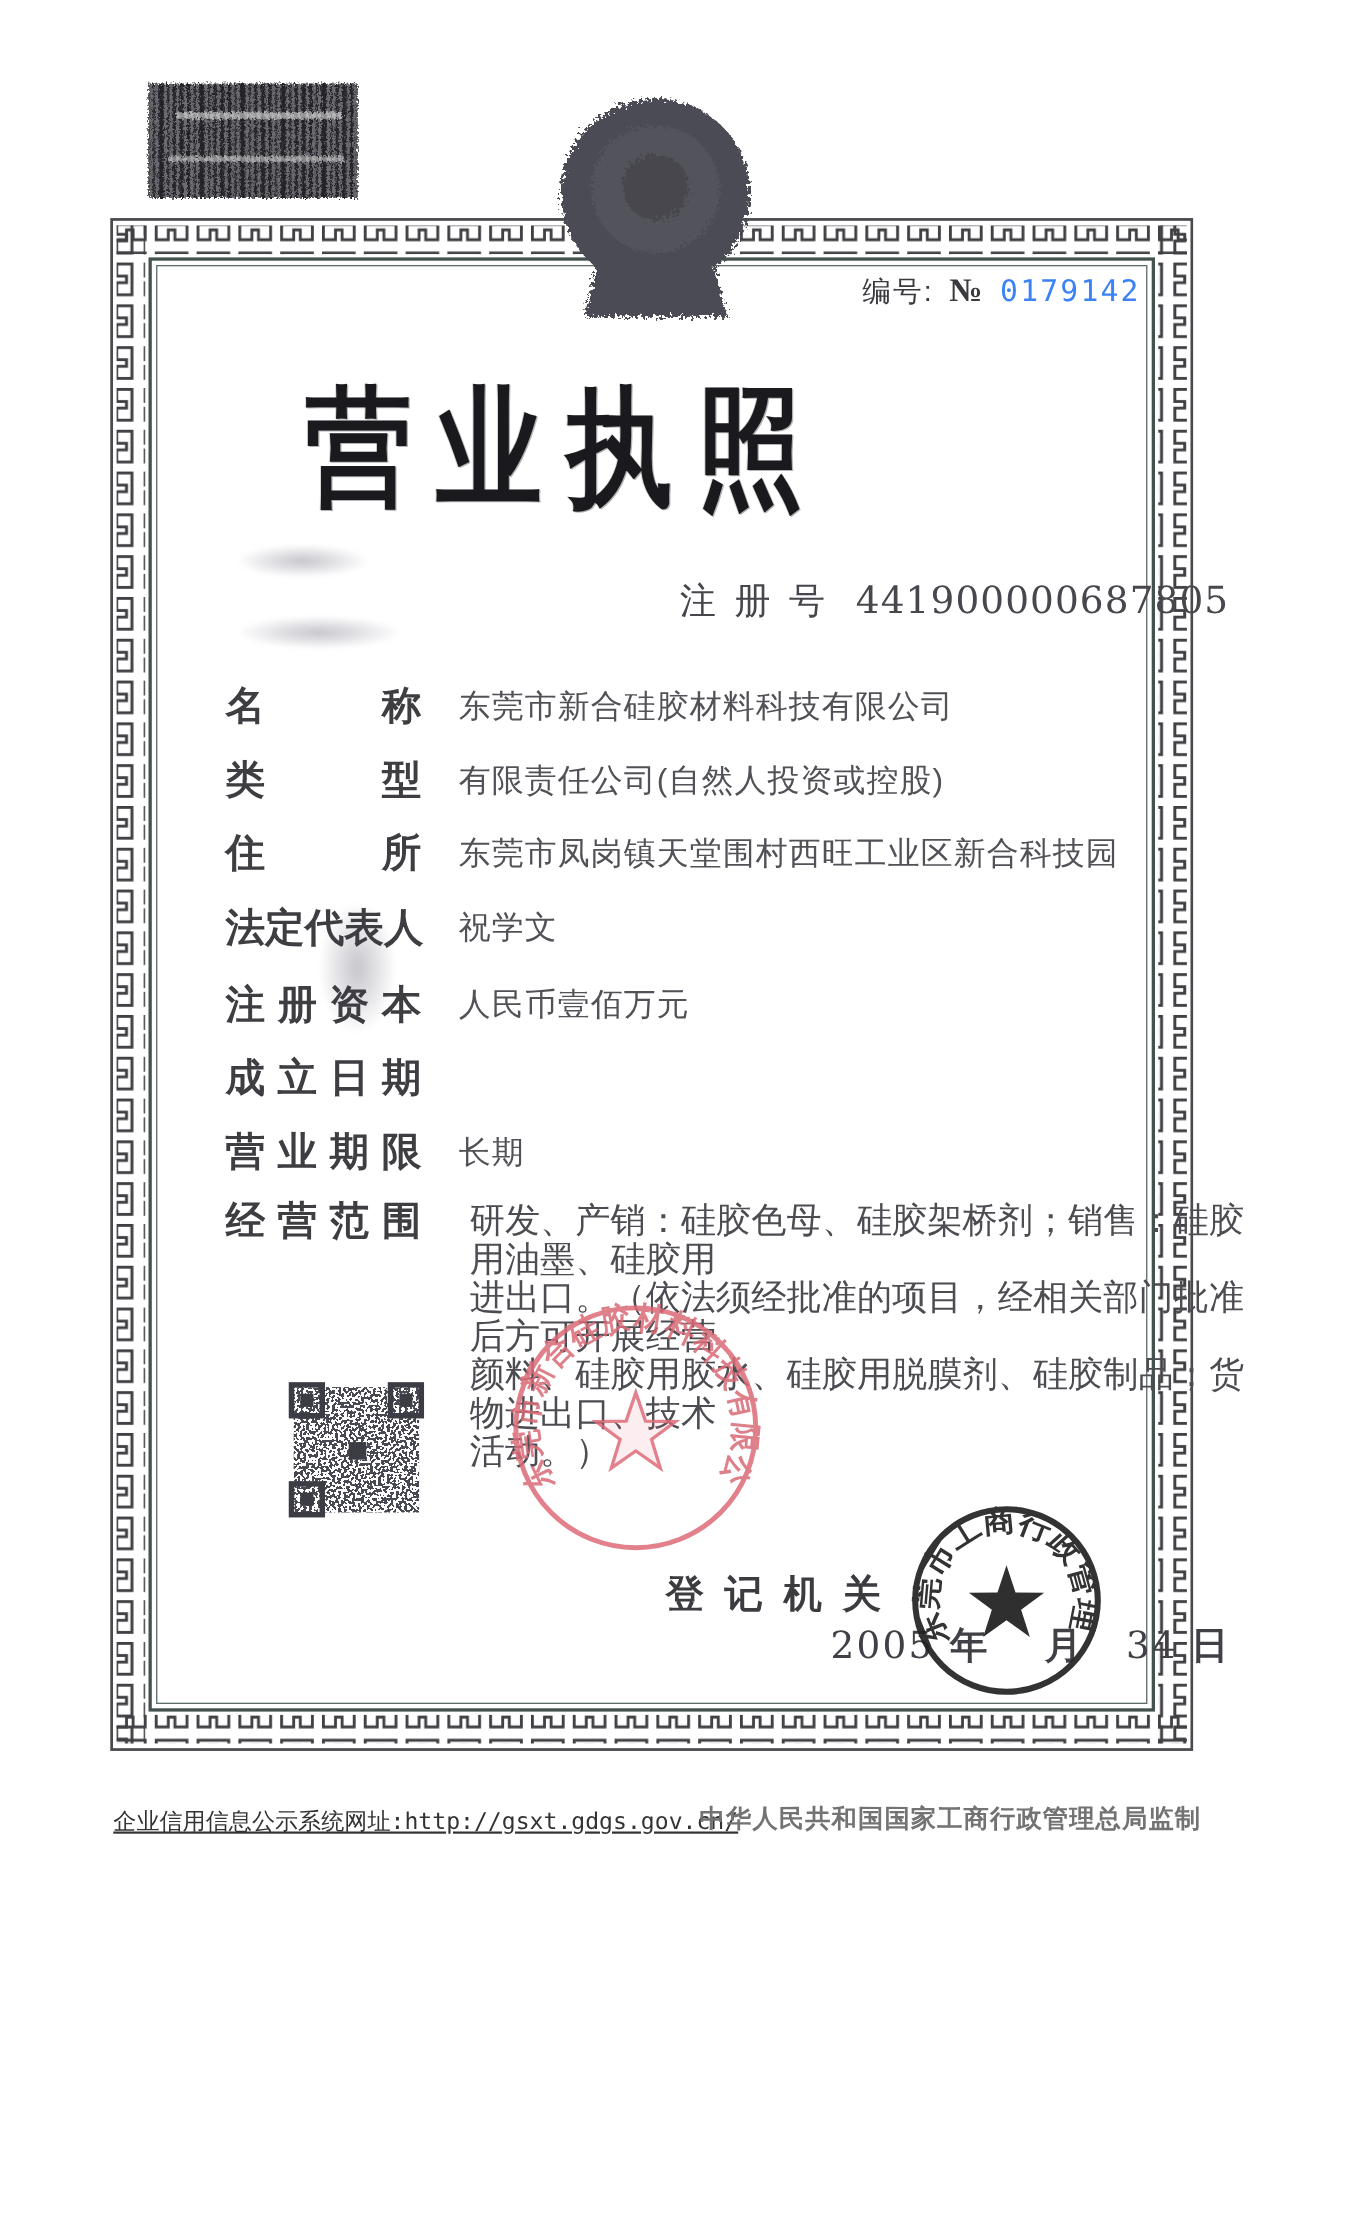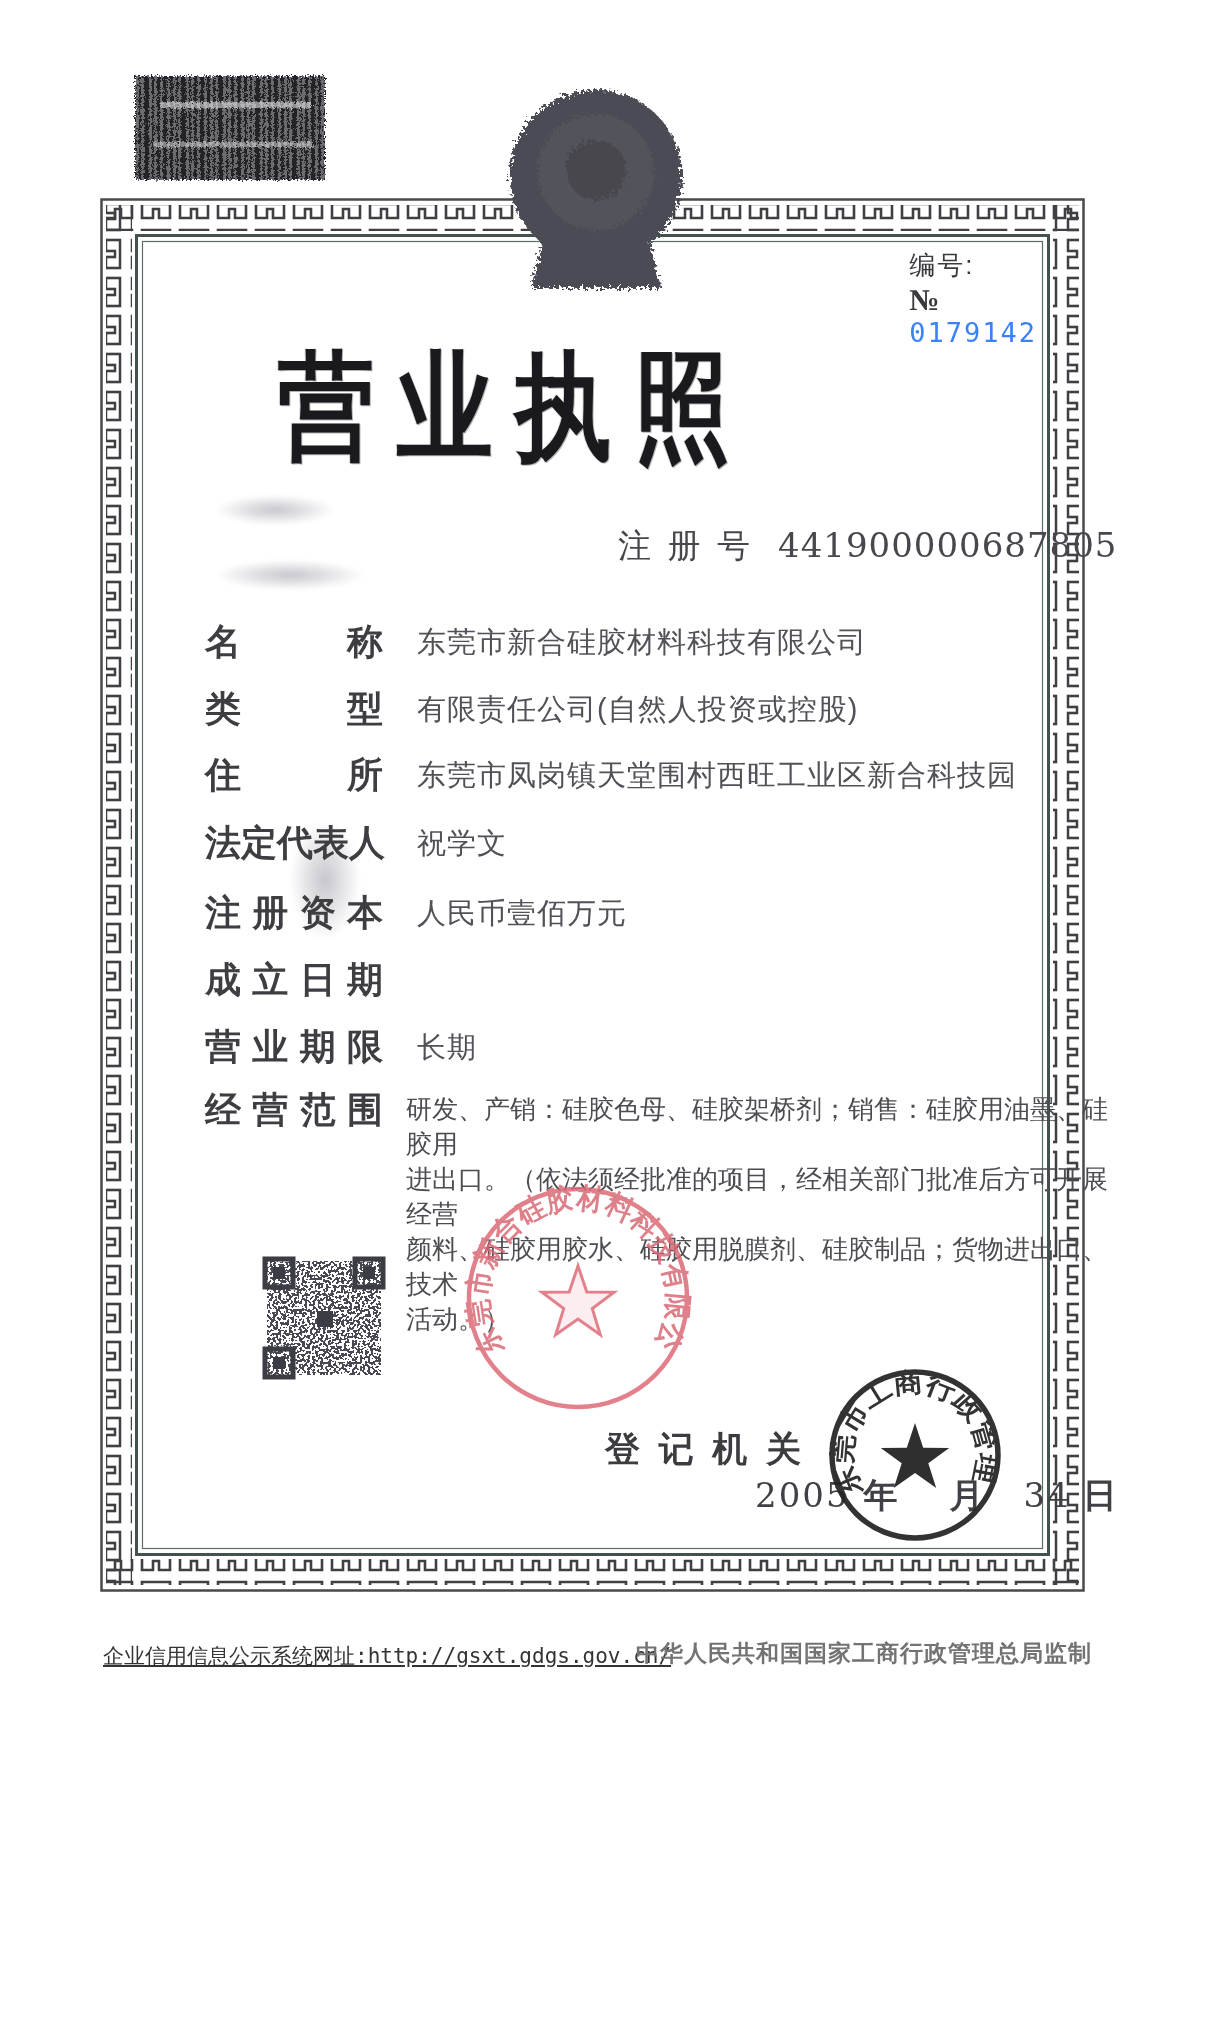--- a/index.html
+++ b/index.html
@@ -5,41 +5,41 @@
   html,body{margin:0;padding:0;}
   body{
     width:1230px;height:2030px;position:relative;background:#ffffff;
     font-family:"Liberation Sans",sans-serif;color:#3c3c40;overflow:hidden;
   }
   .abs{position:absolute;}
   
   .frame{position:absolute;left:100px;top:198px;width:985px;height:1394px;z-index:1;}
   
   .serial-line{position:absolute;right:48px;top:50px;font-size:26px;color:#3a3a3e;
-    letter-spacing:2px;display:flex;align-items:baseline;flex-direction:column;}
+    letter-spacing:2px;display:flex;gap:14px;align-items:baseline;}
   .serial-no-symbol{font-family:"Liberation Serif",serif;font-weight:bold;font-size:30px;}
   .serial-number{font-family:"DejaVu Sans Mono",monospace;font-size:27px;color:#3b82f6;}
   
   .title{position:absolute;left:178px;top:132px;width:452px;display:flex;
     justify-content:space-between;font-size:96px;font-weight:900;color:#1a1a1e;
     transform:scaleY(1.22);transform-origin:top;
     text-shadow:1px 1px 0 rgba(40,40,40,.35), -1px 0 0 rgba(60,60,60,.2);}
   
   .regno-row{position:absolute;left:518px;top:326px;display:flex;align-items:baseline;}
   .regno-label{width:132px;display:flex;justify-content:space-between;
     font-size:33px;color:#46464c;}
   .regno-value{margin-left:28px;font-family:"DejaVu Serif",serif;font-size:34px;
     color:#47474d;letter-spacing:1px;}
   
   .row{position:absolute;left:105px;display:flex;align-items:flex-start;}
   .flabel{width:178px;display:flex;justify-content:space-between;flex-shrink:0;
     font-size:36px;font-weight:600;color:#3d3d42;}
   .fvalue{margin-left:34px;font-size:29px;color:#515157;padding-top:5px;
     letter-spacing:1px;white-space:nowrap;}
-  .scope-lines{margin-left:23px;padding-top:6px;width:706px;font-size:26px;
+  .scope-lines{margin-left:44px;padding-top:6px;width:706px;font-size:32px;
     line-height:35px;color:#4c4c52;}
   
   .registrar{position:absolute;left:505px;top:1228px;width:196px;display:flex;
     justify-content:space-between;font-size:35px;font-weight:600;color:#3b3b40;z-index:3;}
   .date-line{position:absolute;left:655px;top:1275px;display:flex;align-items:baseline;
     font-size:34px;color:#404046;z-index:3;}
   .date-line .num{font-family:"DejaVu Serif",serif;letter-spacing:2px;}
   .date-line .u-year{margin-left:14px;font-weight:600;}
   .date-line .u-month{margin-left:52px;font-weight:600;}
   .date-line .d-num{margin-left:40px;}

